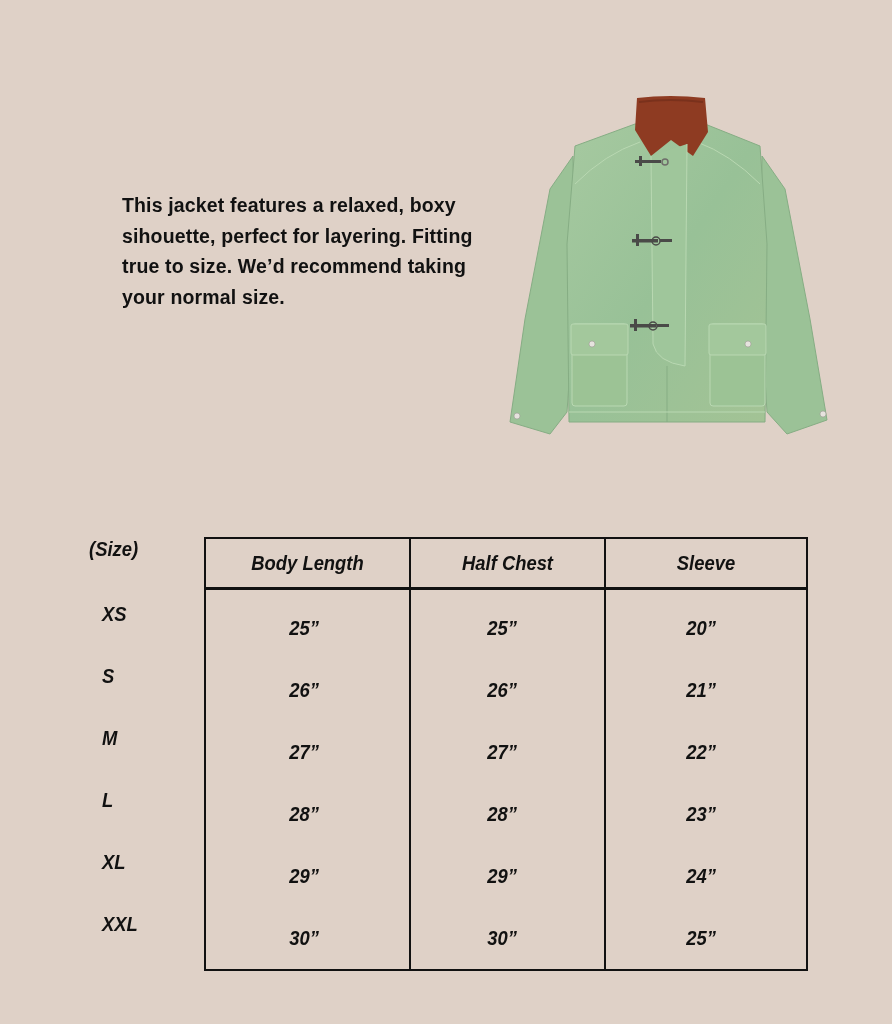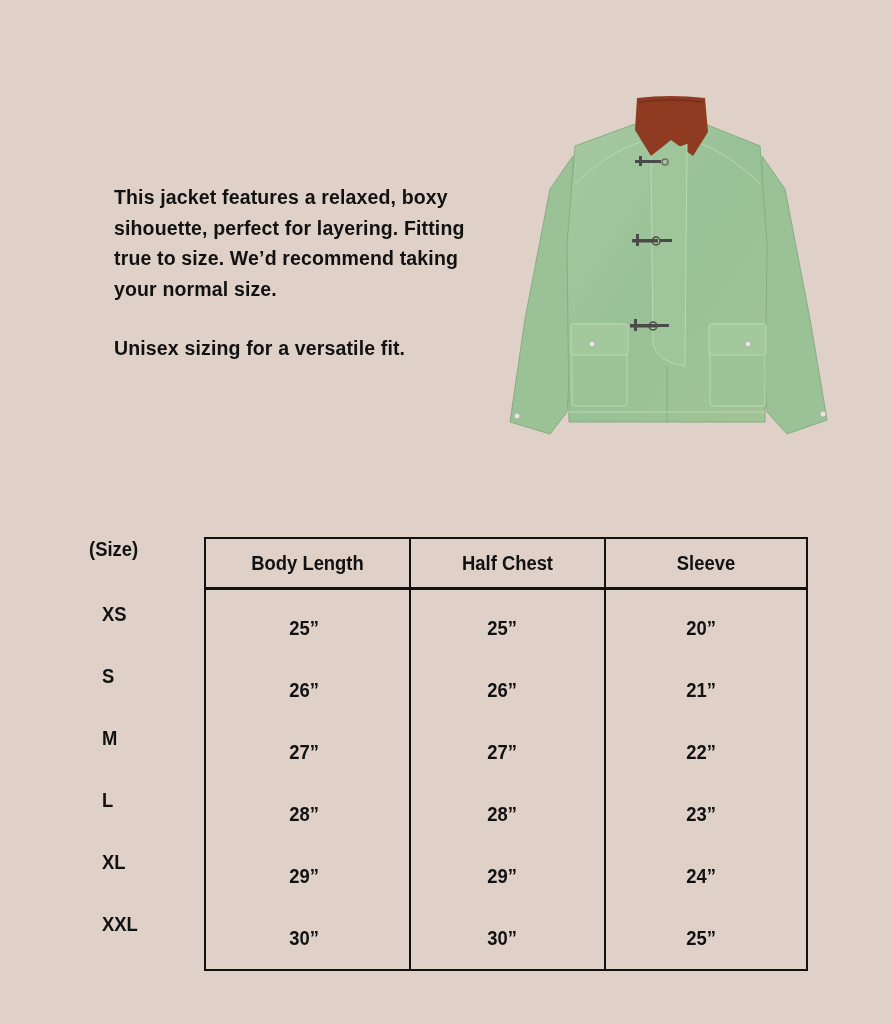--- a/index.html
+++ b/index.html
@@ -19,38 +19,39 @@
       position: absolute;
       left: 110px;
       top: 178px;
       width: 390px;
       font-weight: bold;
       font-size: 19.5px;
       line-height: 30.5px;
       letter-spacing: 0.15px;
     }
     .description p {
-      margin: 4px;
+      margin: 12px;
     }
     .description p + p {
       margin-top: 29px;
     }
     .jacket {
       position: absolute;
       left: 505px;
       top: 94px;
       width: 325px;
       height: 342px;
     }
     .size-table-area {
       position: absolute;
       left: 0;
       top: 0;
       width: 892px;
       height: 1024px;
+      font-style: italic;
     }
     .size-label-header {
       position: absolute;
       left: 89px;
       top: 538px;
       font-size: 20px;
       font-weight: bold;
       transform: scaleX(0.92);
       transform-origin: left center;
     }
@@ -100,21 +101,20 @@
       font-weight: bold;
       text-align: center;
       transform: scaleX(0.92);
     }
   </style>
 </head>
 <body>
 
 <div class="description">
   <p>This jacket features a relaxed, boxy sihouette, perfect for layering. Fitting true to size. We’d recommend taking your normal size.</p>
-  <p>Unisex sizing for a versatile fit.</p>
 </div>
 
 <svg class="jacket" viewBox="0 0 325 342" xmlns="http://www.w3.org/2000/svg">
   <defs>
     <linearGradient id="bodyGrad" x1="0" y1="0" x2="1" y2="1">
       <stop offset="0" stop-color="#a6c9a0"></stop>
       <stop offset="0.5" stop-color="#98c197"></stop>
       <stop offset="1" stop-color="#a3c395"></stop>
     </linearGradient>
   </defs>

